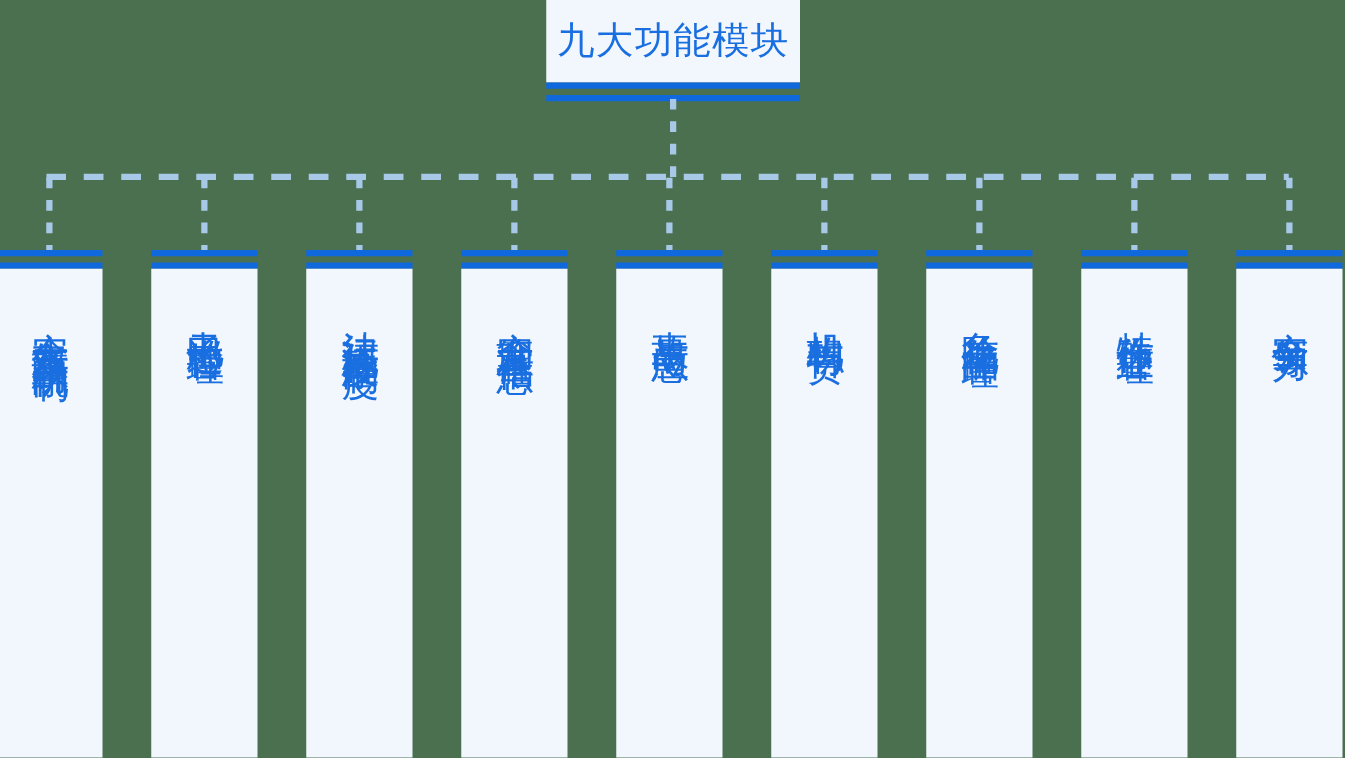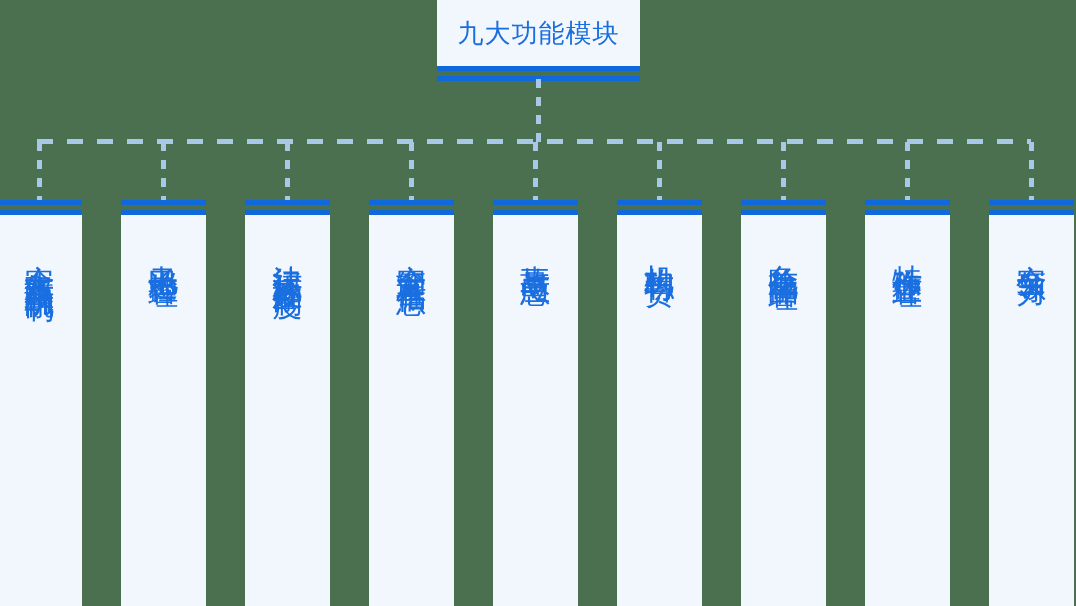--- a/index.html
+++ b/index.html
@@ -29,21 +29,21 @@
   }
   .root-card {
     background: #f2f6fd;
     height: 66px;
     display: flex;
     align-items: center;
     justify-content: center;
   }
   .root-label {
     color: #1a6fe0;
-    font-size: 26px;
+    font-size: 30px;
     line-height: 1;
     letter-spacing: 1px;
     white-space: nowrap;
   }
   .bar-thick {
     height: 5px;
     background: #1068dd;
   }
   .bar-gap {
     height: 5px;

